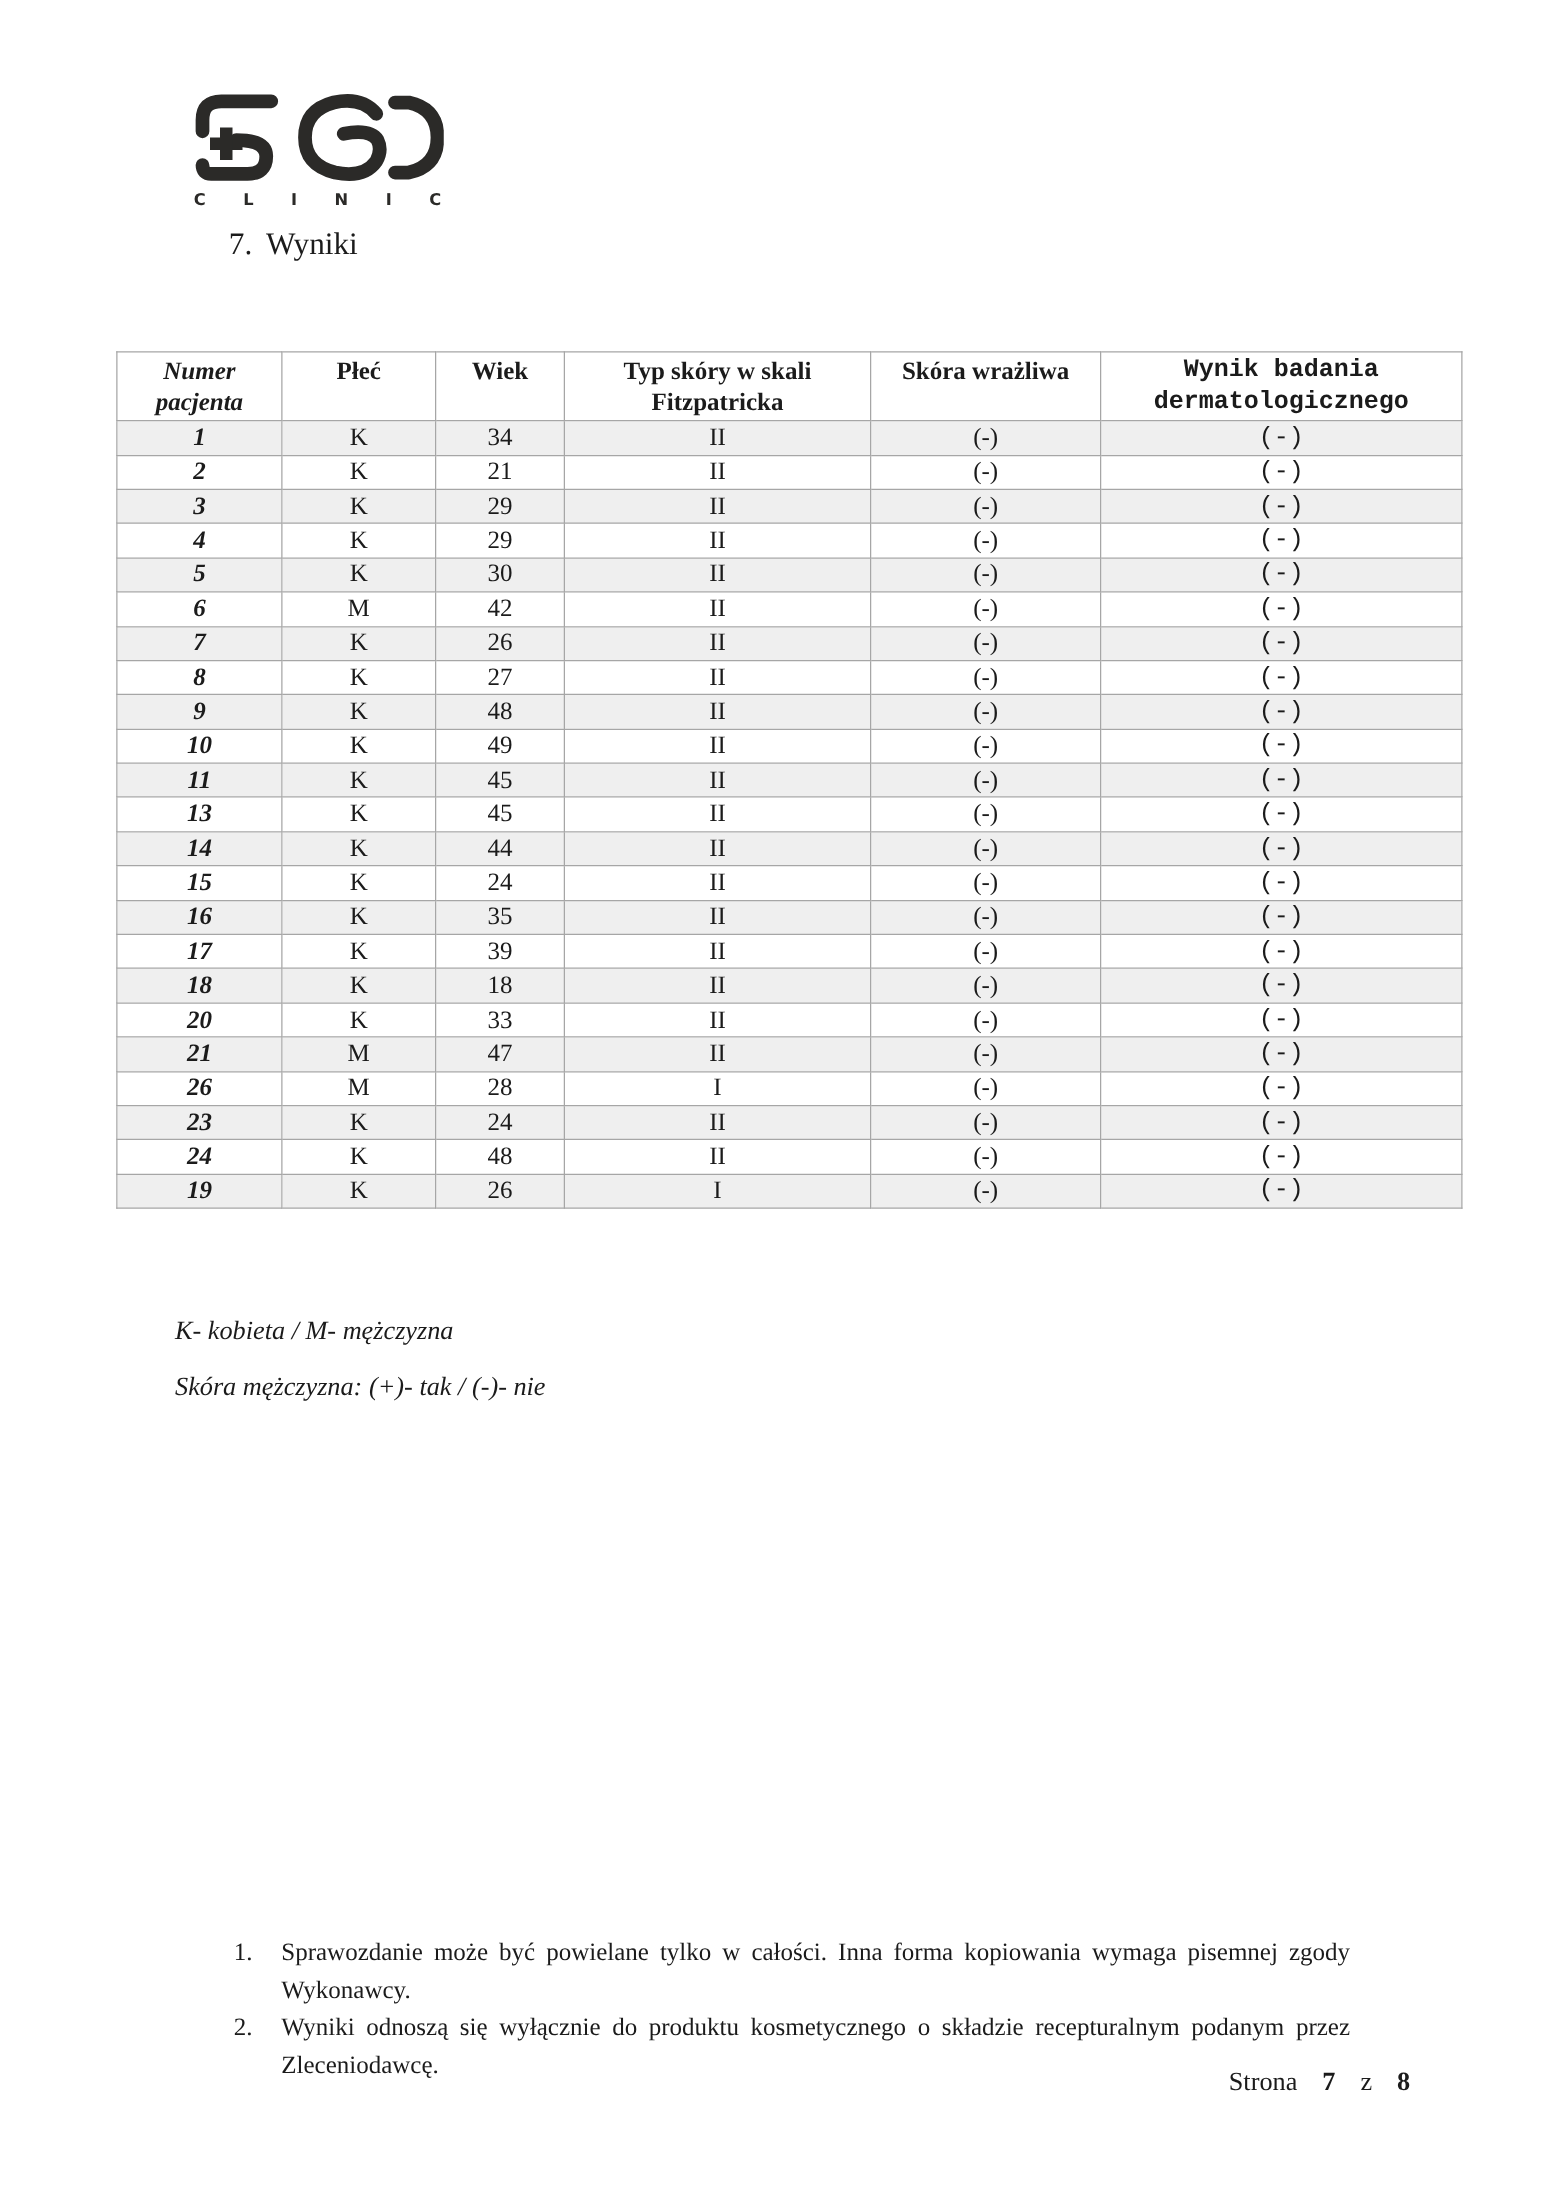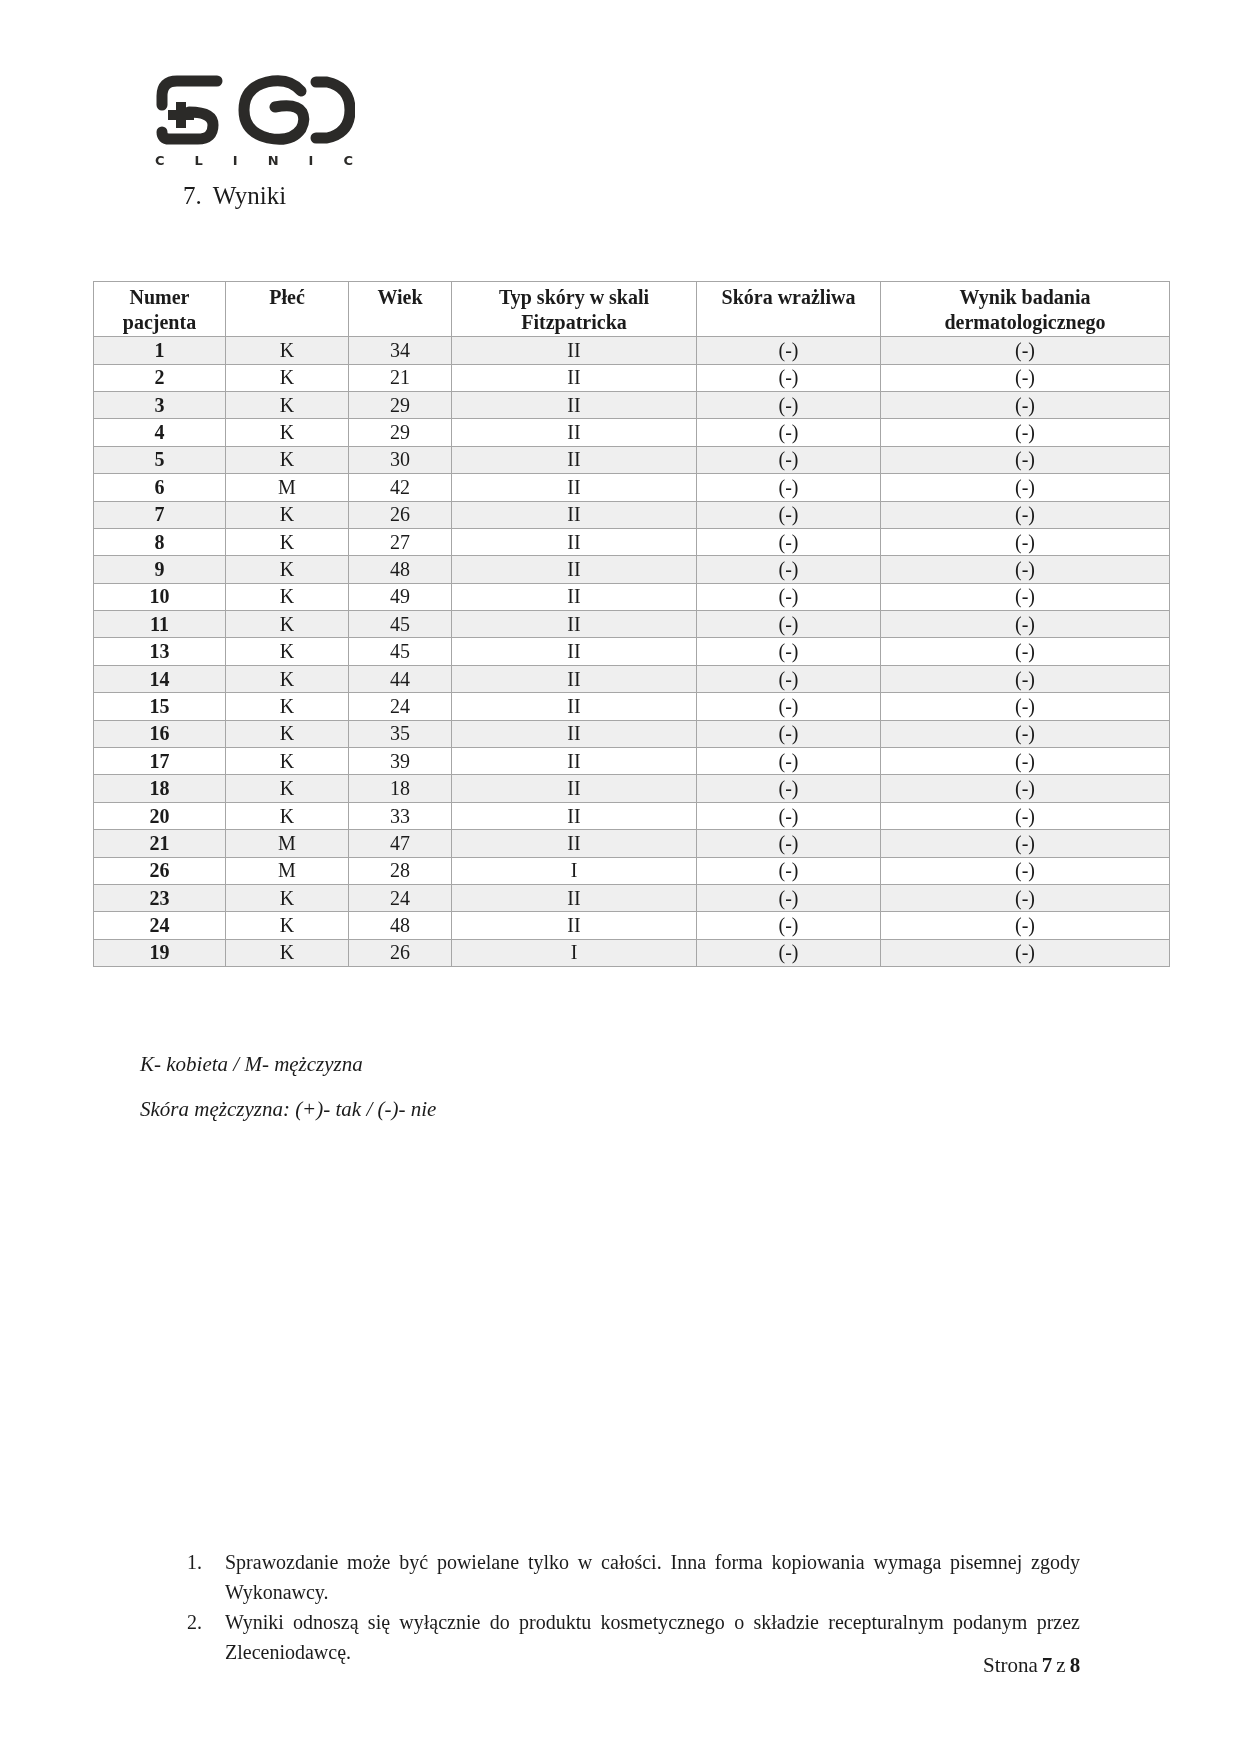--- a/index.html
+++ b/index.html
@@ -27,35 +27,35 @@
   .results-table th, .results-table td {
     border:1px solid #a6a6a6; text-align:center; overflow:hidden;
   }
   .results-table th {
     font-weight:bold; font-size:20px; vertical-align:top;
     padding:3px 2px 2px; height:48px; line-height:1.23; background:#ffffff;
   }
   .results-table td { font-size:20px; height:26.4px; padding:0 2px; }
   .results-table tbody tr:nth-child(odd) { background:#efefef; }
   .results-table td.c0 { font-weight:bold; }
-  .c0 { width:127px; } .c1 { width:118px; } .c2 { width:98px; }
-  .c3 { width:240px; } .c4 { width:179px; } .c5 { width:284px; }
+  .c0 { width:127px;font-style:italic; } .c1 { width:118px; } .c2 { width:98px; }
+  .c3 { width:240px; } .c4 { width:179px; } .c5 { width:284px;font-family:Liberation Mono, monospace; }
 
   
   .legend-notes { position:absolute; left:140px; top:1052px; font-style:italic; font-size:21px; }
   .legend-note { margin-bottom:20px; line-height:25px; }
 
   
   .footer-notes { position:absolute; left:187px; top:1547px; width:893px; font-size:20px; }
   .footer-note { display:flex; }
   .footer-note-number { width:38px; flex:none; line-height:30px; }
   .footer-note-text { flex:1; text-align:justify; line-height:30px; }
 
   
-  .page-number { position:absolute; left:983px; top:1653px; font-size:21px; display:flex; gap:4px; }
+  .page-number { position:absolute; left:983px; top:1653px; font-size:21px; display:flex; gap:20px; }
   .page-number .bold { font-weight:bold; }
 </style>
 </head>
 <body>
 
 <div class="page">
 
   <div class="logo">
     <svg viewBox="0 0 202 72" fill="none" stroke="#2b2a28" stroke-width="11" stroke-linecap="round" stroke-linejoin="round">
 

